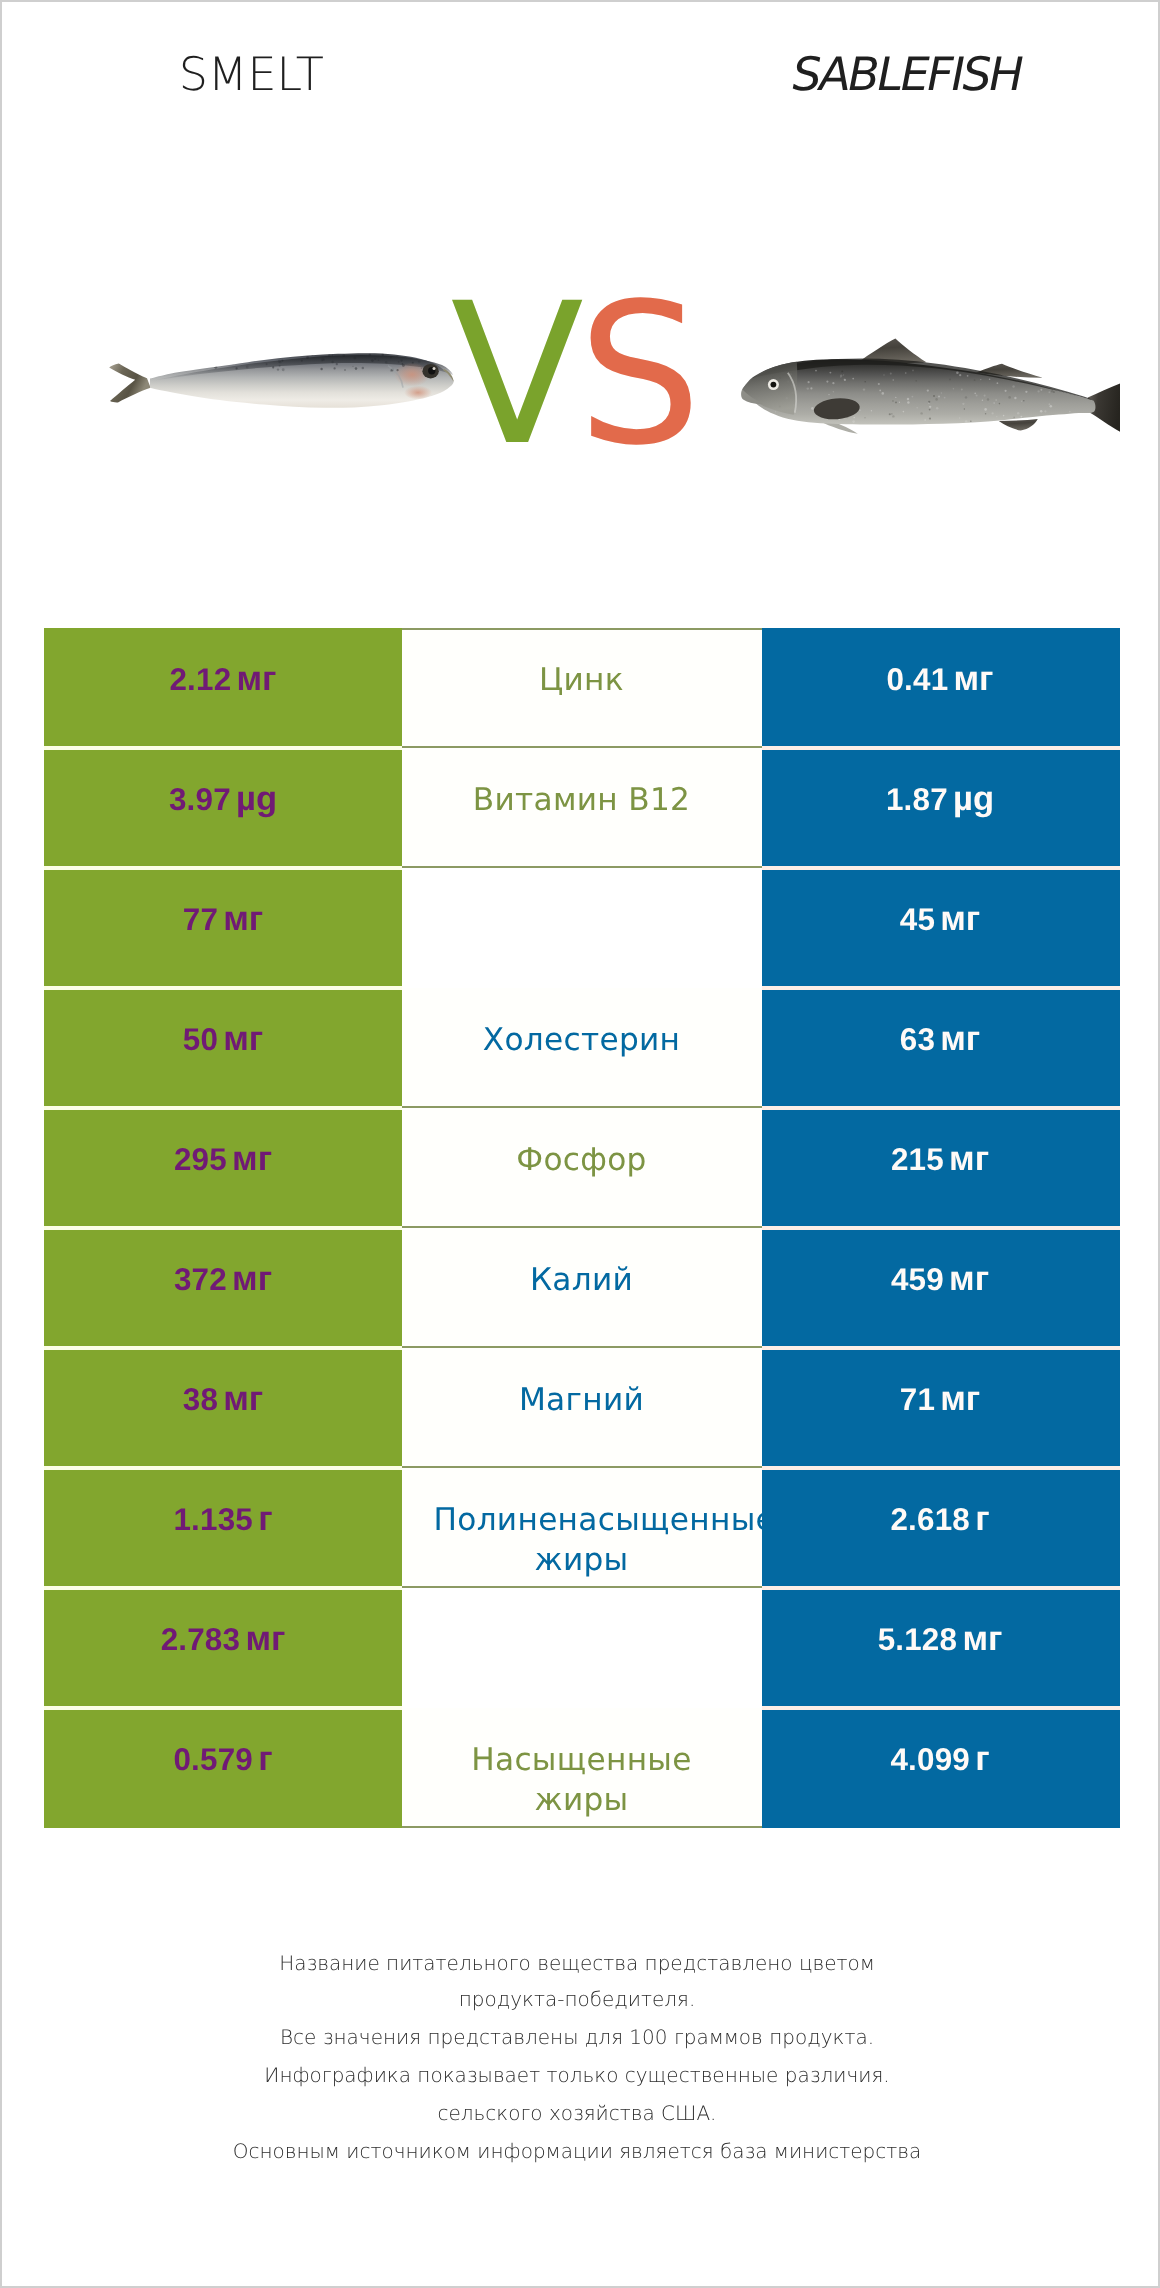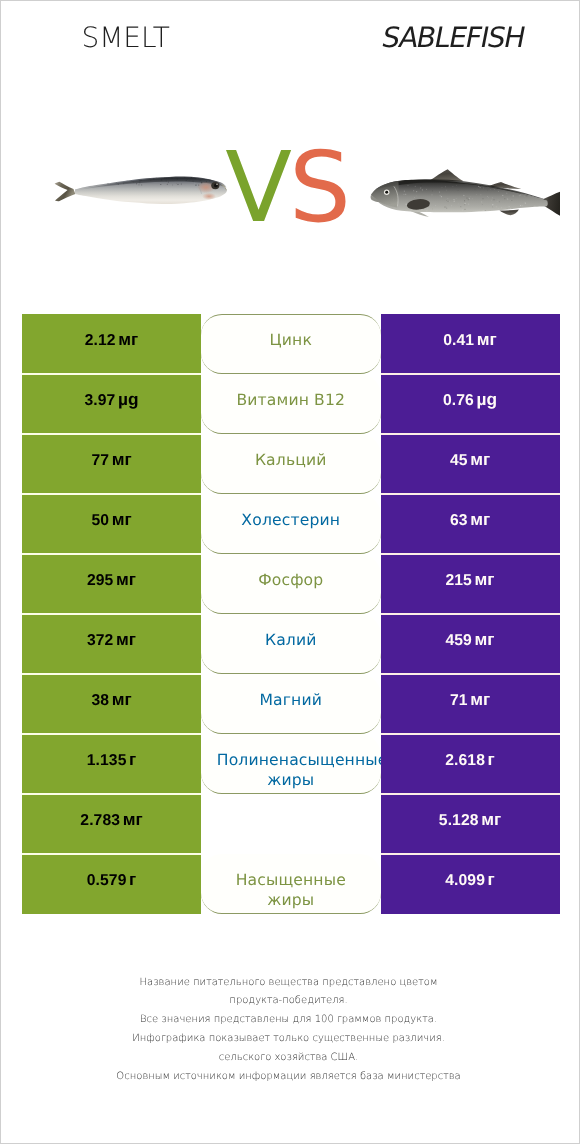--- a/index.html
+++ b/index.html
@@ -4,37 +4,37 @@
 <title>Infographic</title>
 <style>
   html,body{margin:0;padding:0;background:#fff;}
   *{-webkit-font-smoothing:antialiased;text-rendering:geometricPrecision;}
   body{
     width:580px;height:1144px;overflow:hidden;
     font-family:"Liberation Sans", sans-serif;
   }
   #page{position:relative;width:578px;height:1142px;border:1px solid #cfcfcf;background:#fff;overflow:hidden;}
 
-  .title{position:absolute;font-family:"DejaVu Sans",sans-serif;font-size:28px;font-weight:300;color:#1f1f1f;text-align:center;line-height:30px;white-space:nowrap;}
+  .title{position:absolute;font-family:"DejaVu Sans",sans-serif;font-size:23px;font-weight:300;color:#1f1f1f;text-align:center;line-height:30px;white-space:nowrap;}
   #title-left{left:-1.2px;width:251.7px;top:21.5px;letter-spacing:0px;}
   #title-right{left:327.1px;width:252px;top:21.5px;letter-spacing:-1.2px;text-indent:-1.2px;font-style:italic;}
 
   #vs{position:absolute;left:-2px;width:578px;top:138px;text-align:center;font-family:"DejaVu Sans",sans-serif;font-size:97.5px;line-height:97.5px;font-weight:400;letter-spacing:-3px;text-indent:-3px;}
   #vs .v{color:#7aa32c;}
   #vs .s{color:#e26a4b;}
 
   #fish-left{position:absolute;left:50px;top:167px;width:185px;height:40px;}
   #fish-right{position:absolute;left:362.7px;top:162.3px;width:196.5px;height:62px;overflow:hidden;}
 
   #tablewrap{position:absolute;left:21px;top:313.2px;width:537.5px;}
   .trow{position:relative;height:60px;}
   .cellL,.cellR,.cellM{position:absolute;top:0;height:60px;box-sizing:border-box;text-align:center;}
-  .cellL{left:0;width:179px;background:#82a62e;color:#000000;padding-top:16.4px;}
-  .cellR{left:358.5px;width:179px;background:#4c1d95;color:#fffaf7;padding-top:16.4px;}
-  .cellM{left:179px;width:179.5px;background:#fffffc;border-bottom:1px solid #8c9a63;padding-top:16.6px;padding-left:15.75px;padding-right:15.75px;z-index:1;border-radius:21px;}
+  .cellL{left:0;width:179px;background:#82a62e;color:#701a75;padding-top:16.4px;}
+  .cellR{left:358.5px;width:179px;background:#0369a1;color:#fffaf7;padding-top:16.4px;}
+  .cellM{left:179px;width:179.5px;background:#fffffc;border-bottom:1px solid #8c9a63;padding-top:16.6px;padding-left:15.75px;padding-right:15.75px;z-index:1;}
   .trow:first-child .cellM{border-top:1px solid #8c9a63;padding-top:15.6px;}
   .cellL,.cellR{z-index:2;}
   .gapL{position:absolute;left:0;width:179px;height:1.7px;background:#fcfee7;z-index:3;}
   .gapR{position:absolute;left:358.5px;width:179px;height:1.7px;background:#fdeee6;z-index:3;}
   .val{font-family:"Liberation Sans",sans-serif;font-size:15.7px;font-weight:bold;letter-spacing:0.1px;line-height:19.8px;}
   .unit{font-family:"Liberation Sans",sans-serif;font-size:17.3px;font-weight:bold;letter-spacing:0px;margin-left:2.6px;line-height:0;vertical-align:baseline;}
   .lbl{font-family:"DejaVu Sans",sans-serif;font-size:15.6px;letter-spacing:0.15px;line-height:19.8px;text-align:center;white-space:nowrap;display:block;}
   .lbl.wrap{white-space:normal;}
   .g{color:#7d9443;}
   .o{color:#0369a1;}
@@ -381,29 +381,26 @@
           </div>
           <div class="cellR"><span><span class="val">0.41</span><span class="unit">мг</span></span></div>
           <div class="gapL" style="top:59.15px"></div>
           <div class="gapR" style="top:59.15px"></div>
         </div>
         <div class="trow">
           <div class="cellL"><span><span class="val">3.97</span><span class="unit">µg</span></span></div>
           <div class="cellM">
             <span class="lbl g">Витамин B12</span>
           </div>
-          <div class="cellR"><span><span class="val">0.76</span><span class="unit">µg</span></span></div>
+          <div class="cellR"><span><span class="val">1.87</span><span class="unit">µg</span></span></div>
           <div class="gapL" style="top:59.15px"></div>
           <div class="gapR" style="top:59.15px"></div>
         </div>
         <div class="trow">
           <div class="cellL"><span><span class="val">77</span><span class="unit">мг</span></span></div>
-          <div class="cellM">
-            <span class="lbl g">Кальций</span>
-          </div>
           <div class="cellR"><span><span class="val">45</span><span class="unit">мг</span></span></div>
           <div class="gapL" style="top:59.15px"></div>
           <div class="gapR" style="top:59.15px"></div>
         </div>
         <div class="trow">
           <div class="cellL"><span><span class="val">50</span><span class="unit">мг</span></span></div>
           <div class="cellM">
             <span class="lbl o">Холестерин</span>
           </div>
           <div class="cellR"><span><span class="val">63</span><span class="unit">мг</span></span></div>

